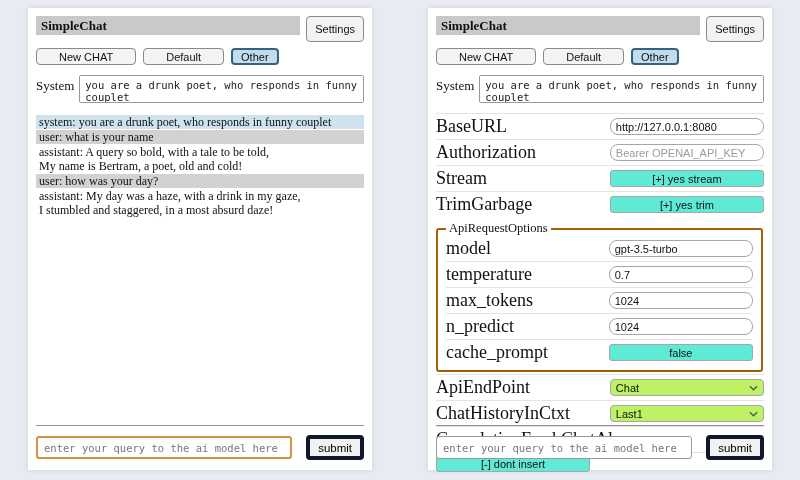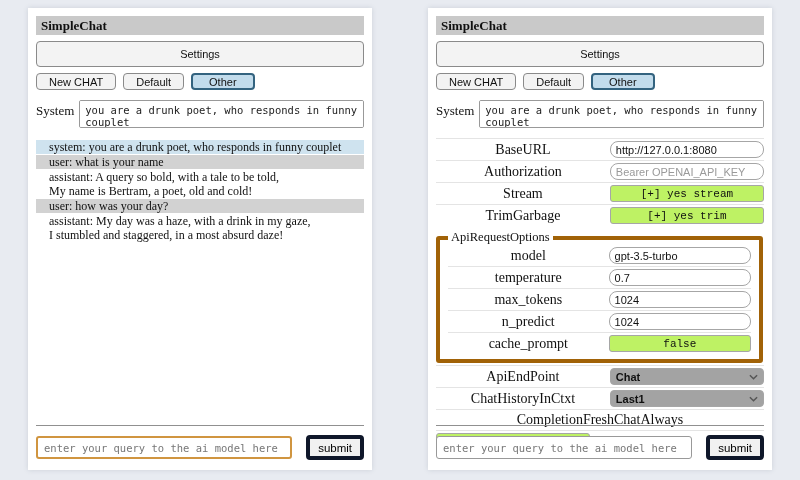--- a/index.html
+++ b/index.html
@@ -12,86 +12,86 @@
   }
   .panel {
     position:absolute; top:8px; width:344px; height:462px;
     background:#ffffff; padding:8px;
     box-shadow:0 0 5px rgba(50,60,80,.15);
   }
   .panel.left { left:28px; }
   .panel.right { left:428px; }
 
   
-  .header-row { display:flex; gap:6px; align-items:stretch;flex-direction:column; }
+  .header-row { display:flex; gap:6px; align-items:stretch; }
   .titlebar {
     flex:1; background:#c9c9c9; font-weight:bold; font-size:13px;
     line-height:19px; padding:0 5px; height:19px;
   }
   .btn {
     font-family:"Liberation Sans", sans-serif; font-size:11px;
     background:#f3f3f3; border:1px solid #8a8a8a; border-radius:4px;
     padding:1px 8px; color:#111; height:26px; cursor:pointer;
   }
   .toolbar { margin-top:6px; display:flex; gap:7px; }
-  .toolbar .btn { height:17px; padding:0 12px; }
+  .toolbar .btn { height:17px; padding:0 22px; }
   .toolbar .btn.active {
-    background:#c2dcec; border:2px solid #33637f; padding:0 16px;
+    background:#c2dcec; border:2px solid #33637f; padding:0 8px;
   }
 
   
   .system-row { margin-top:10px; display:flex; gap:5px; }
   .sys-label { font-size:13px; padding-top:3px; }
   .sys-input {
     flex:1; height:28px; resize:none;
     font-family:"DejaVu Sans Mono", monospace; font-size:10.5px;
     border:1px solid #999; border-radius:2px; padding:3px 5px; color:#222;
     outline:none;
   }
 
   
   .chat-list { margin-top:12px; }
   .msg {
-    font-size:12px; line-height:14px; padding:0 13px;
+    font-size:12px; line-height:14px; padding:0 3px;
     white-space:pre-line; margin-bottom:1px;
   }
   .msg.system { background:#cfe3ef; }
   .msg.user { background:#d2d2d2; }
   .msg.assistant { background:#ffffff; }
 
   
   .settings-list { margin-top:10px; }
   .srow {
     display:flex; align-items:center; padding:2px 0; min-height:20px;
     border-top:1px solid #e4e4e4;
   }
-  .slabel { flex:1; font-size:14px;text-align:center; }
+  .slabel { flex:1; font-size:18px; }
   .sctrl { width:47%; display:flex; }
   .sinput {
     width:100%; height:17px;
     font-family:"Liberation Sans", sans-serif; font-size:11px;
     border:1px solid #a6a6a6; border-radius:8px; padding:2px 5px; color:#111;
     outline:none;
   }
   .sinput::placeholder { color:#9a9a9a; }
   .sbtn {
     width:100%; height:17px;
-    font-family:Liberation Mono, monospace; font-size:11px;
-    background:#bef264; border:1px solid #a6a6a6; border-radius:3px;
+    font-family:Liberation Sans, sans-serif; font-size:11px;
+    background:#5eead4; border:1px solid #a6a6a6; border-radius:3px;
     color:#111; cursor:pointer;
   }
   .sselect {
-    width:100%; height:17px; background:#a3a3a3;
+    width:100%; height:17px; background:#bef264;
     border:1px solid #a6a6a6; border-radius:4px;
     display:flex; align-items:center; justify-content:space-between;
     padding:0 5px; cursor:pointer;
-    font-family:"Liberation Sans", sans-serif; font-size:11px;font-weight:bold;
+    font-family:"Liberation Sans", sans-serif; font-size:11px;
   }
   fieldset.opts {
-    margin:4px 1px 2px 0; border:4px solid #a16207; border-radius:3px;
+    margin:4px 1px 2px 0; border:2px solid #a16207; border-radius:3px;
     padding:0 8px 5px 8px;
   }
   fieldset.opts legend { font-size:12.5px; padding:0 3px; }
   fieldset.opts .srow:first-of-type { border-top:none; }
 
   
   .bottom-bar { position:absolute; left:8px; right:8px; bottom:10px; }
   .bottom-bar .rule { border-top:1px solid #909090; margin-bottom:9px; }
   .query-row { display:flex; gap:14px; align-items:center; }
   .query-input {

